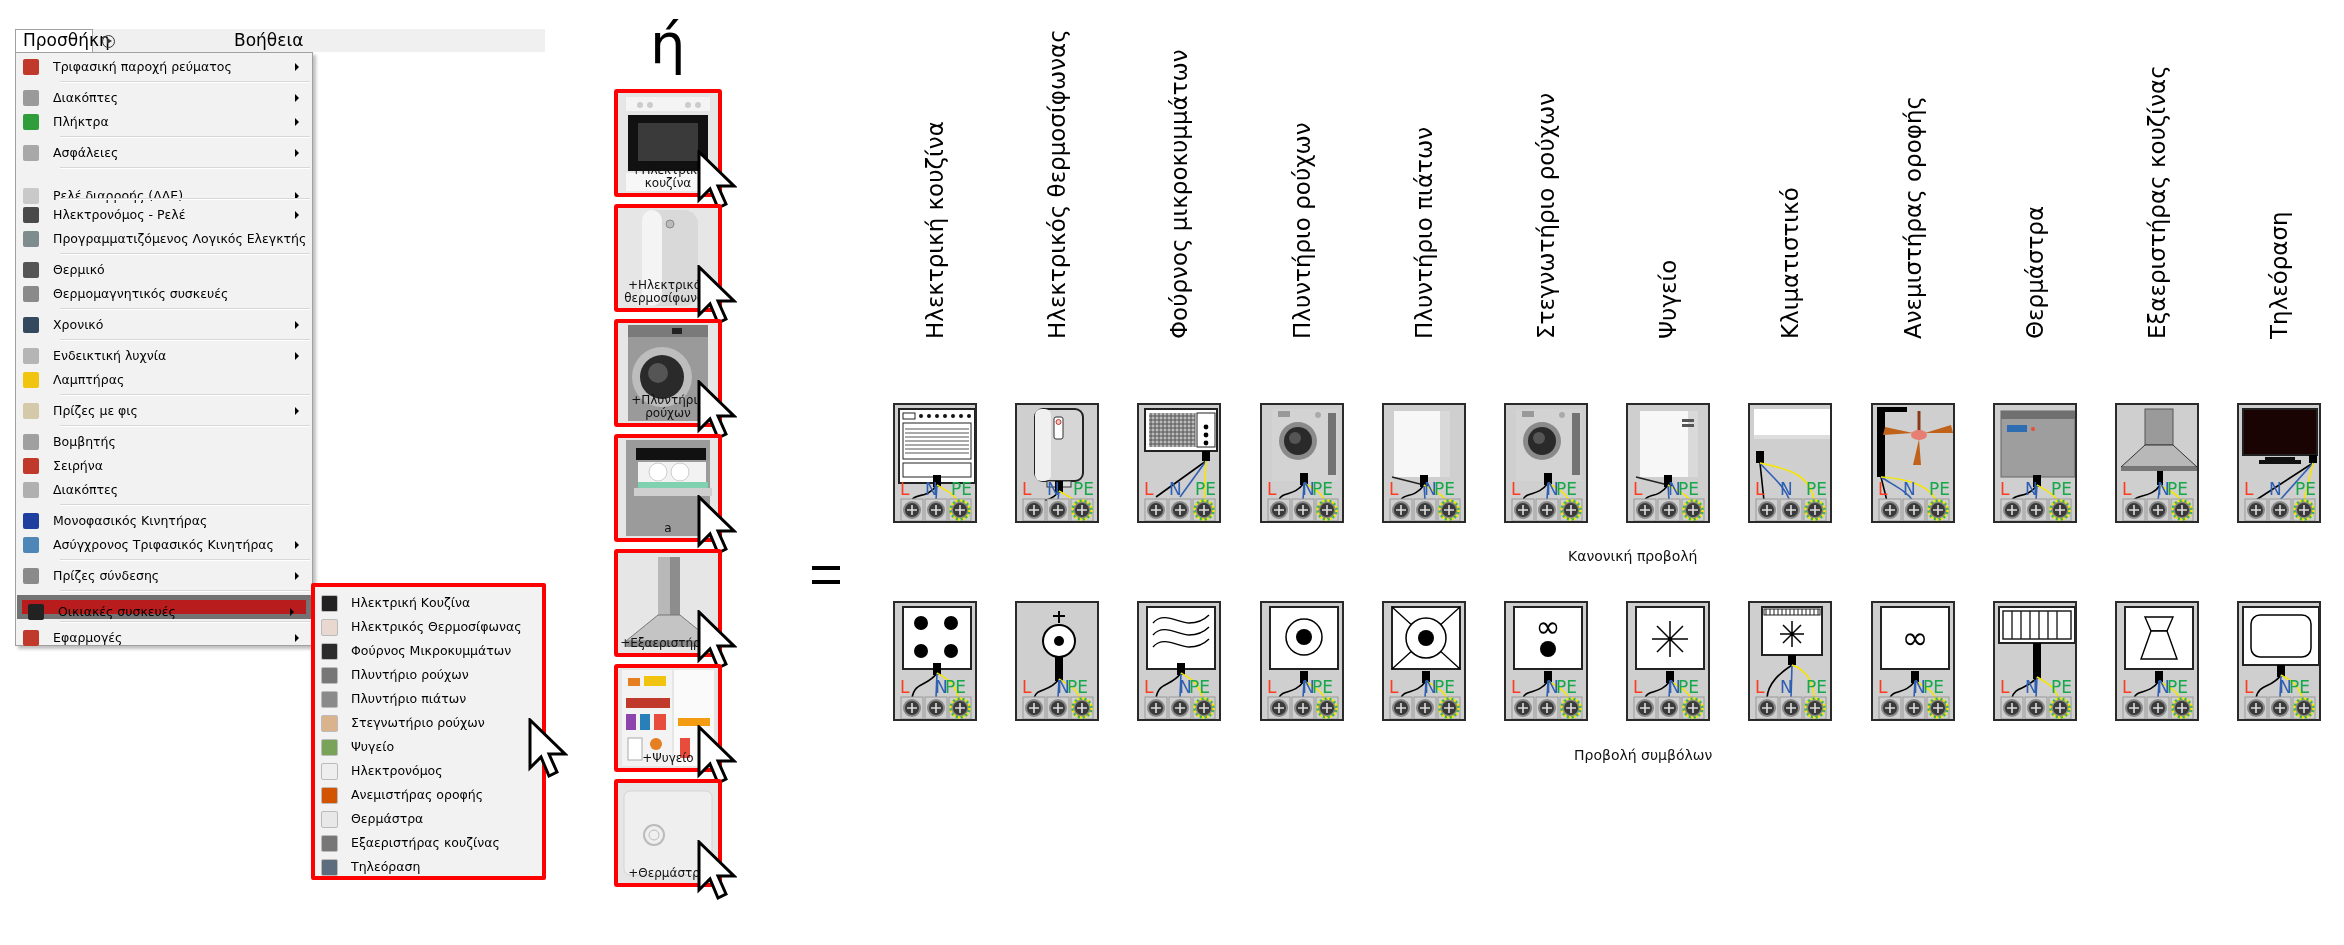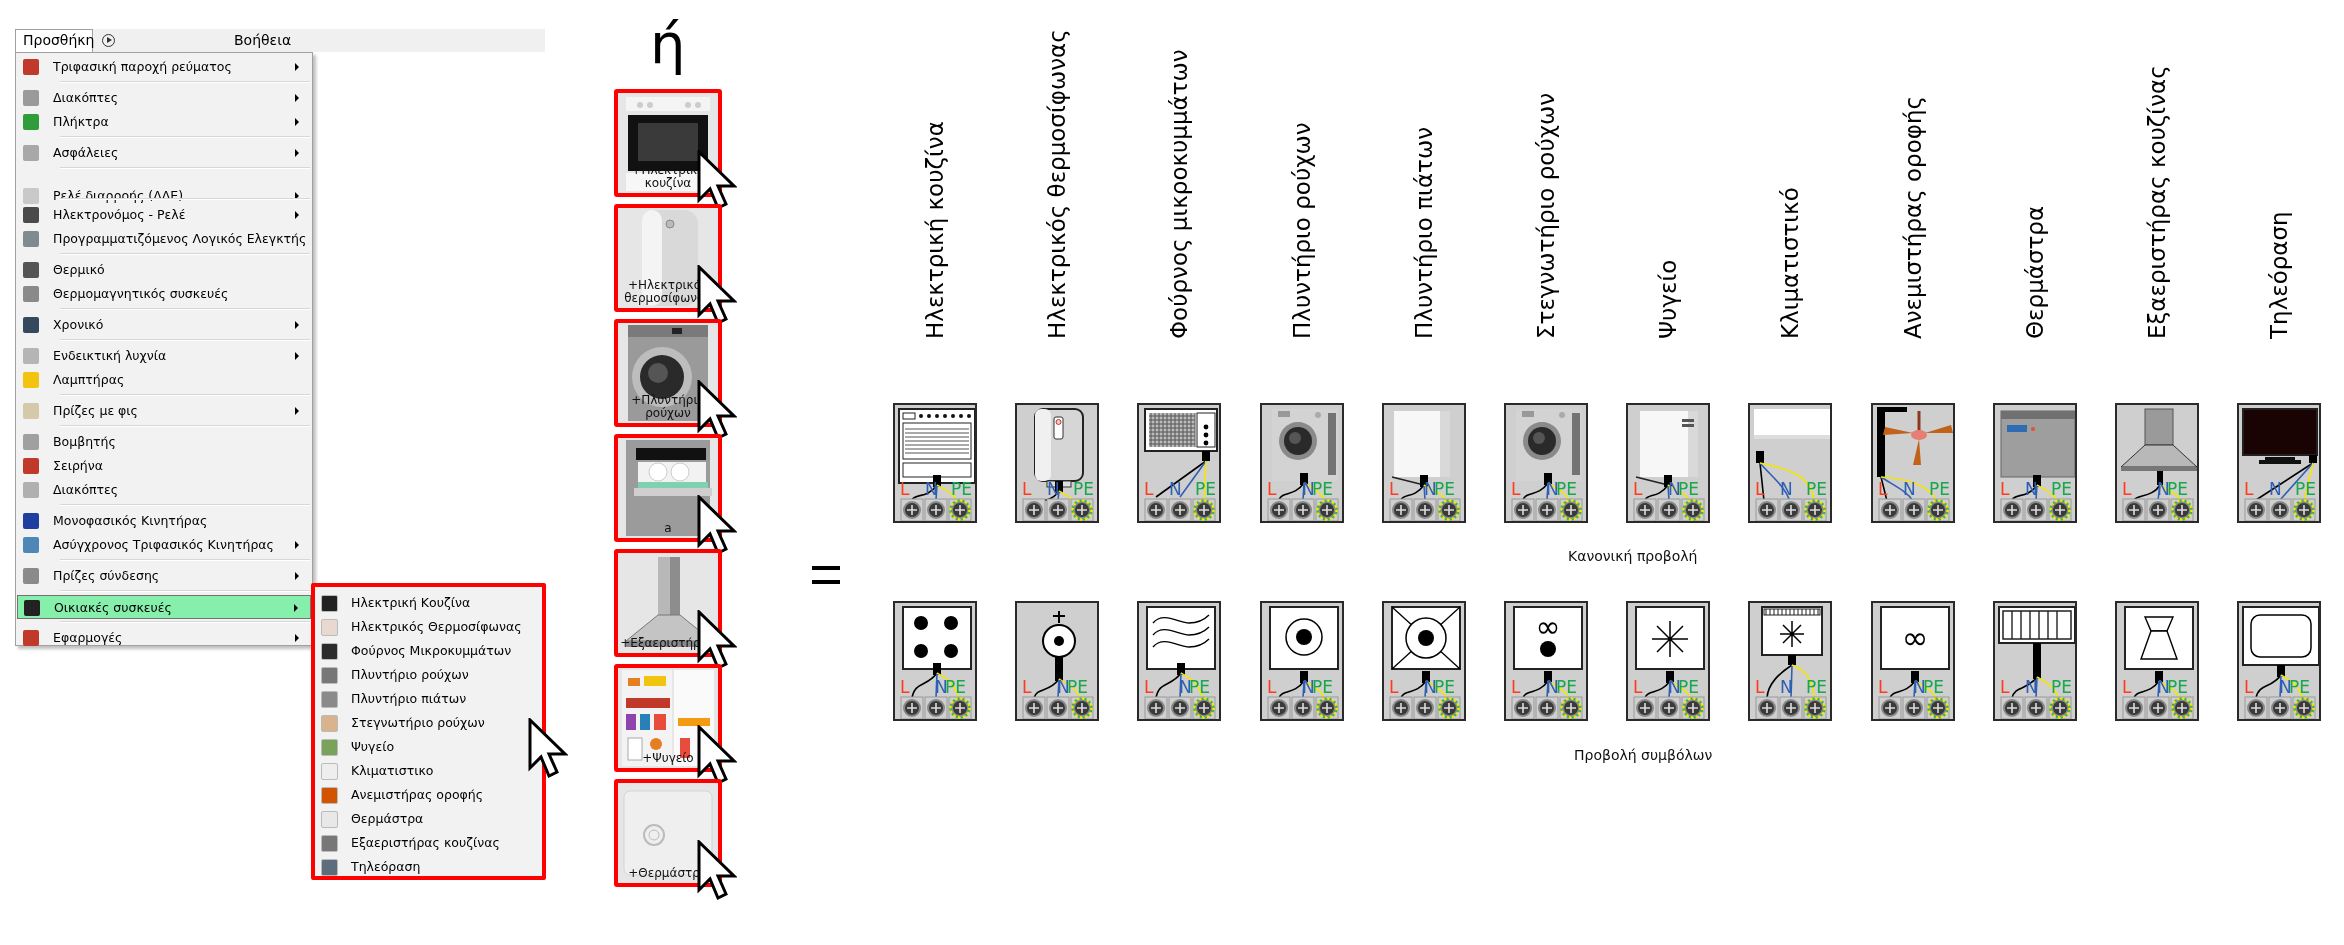--- a/index.html
+++ b/index.html
@@ -1,27 +1,27 @@
 <!DOCTYPE html>
 <html><head>
 <meta charset="utf-8">
 <style>
   html,body{margin:0;padding:0;background:#ffffff;}
   body{width:2344px;height:945px;position:relative;overflow:hidden;font-family:"DejaVu Sans",sans-serif;color:#000;}
   
   .menubar{position:absolute;left:15px;top:29px;width:530px;height:23px;background:#f0f0f0;}
-  .menubar .mi{position:absolute;top:0;height:23px;line-height:23px;font-size:14px;padding:0 7px;box-sizing:border-box;color:#000;}
+  .menubar .mi{position:absolute;top:0;height:23px;line-height:23px;font-size:17px;padding:0 7px;box-sizing:border-box;color:#000;}
   .menubar .mi.active{background:#fff;border:1px solid #a0a0a0;border-bottom:none;height:24px;line-height:21px;}
   .mi-play{display:inline-block;width:13px;height:13px;border:1px solid #333;border-radius:50%;box-sizing:border-box;position:relative;vertical-align:-2px;margin-right:3px;}
   .mi-play:after{content:"";position:absolute;left:4px;top:2px;border-left:5px solid #333;border-top:3.5px solid transparent;border-bottom:3.5px solid transparent;}
   
   .menu{position:absolute;left:15px;top:52px;width:298px;height:594px;background:#f2f2f2;border:1px solid #a0a0a0;box-sizing:border-box;box-shadow:3px 3px 3px rgba(0,0,0,.25);}
   .menu .gutter{position:absolute;left:0;top:0;width:26px;height:100%;background:#f2f2f2;}
   .menu .row{position:absolute;left:1px;width:294px;height:24px;box-sizing:border-box;}
-  .menu .row.sel{background:#86efac;border:1px solid #737373;}
+  .menu .row.sel{background:#b91c1c;border:5px solid #737373;}
   .menu .row .ic{position:absolute;left:6px;top:4px;width:16px;height:16px;border-radius:2px;}
   .menu .row .lb{position:absolute;left:36px;top:0;line-height:24px;font-size:12.5px;white-space:nowrap;color:#000;}
   .menu .row .ar{position:absolute;right:12px;top:8px;width:0;height:0;border-left:4px solid #000;border-top:4px solid transparent;border-bottom:4px solid transparent;}
   .menu .sep{position:absolute;left:44px;width:250px;height:1px;background:#d7d7d7;border-bottom:1px solid #fff;}
   
   .submenu{position:absolute;left:313px;top:586px;width:230px;height:292px;background:#f2f2f2;border:1px solid #a0a0a0;box-sizing:border-box;}
   .submenu .row{position:absolute;left:1px;width:226px;height:24px;}
   .submenu .row .ic{position:absolute;left:6px;top:4px;width:15px;height:15px;border-radius:2px;}
   .submenu .row .lb{position:absolute;left:36px;top:0;line-height:24px;font-size:12.5px;white-space:nowrap;}
   .redbox{position:absolute;border:4px solid #ff0000;box-sizing:border-box;border-radius:2px;}
@@ -188,21 +188,21 @@
     <div class="row" style="top: 124px;">
       <span class="ic" style="background: rgb(217, 179, 140); border: 1px solid rgb(187, 187, 187);"></span>
       <span class="lb">Στεγνωτήριο ρούχων</span>
     </div>
     <div class="row" style="top: 148px;">
       <span class="ic" style="background: rgb(122, 163, 90); border: 1px solid rgb(187, 187, 187);"></span>
       <span class="lb">Ψυγείο</span>
     </div>
     <div class="row" style="top: 172px;">
       <span class="ic" style="background: rgb(238, 238, 238); border: 1px solid rgb(187, 187, 187);"></span>
-      <span class="lb">Κλιματιστικο</span>
+      <span class="lb">Ηλεκτρονόμος</span>
     </div>
     <div class="row" style="top: 196px;">
       <span class="ic" style="background: rgb(211, 84, 0); border: 1px solid rgb(187, 187, 187);"></span>
       <span class="lb">Ανεμιστήρας οροφής</span>
     </div>
     <div class="row" style="top: 220px;">
       <span class="ic" style="background: rgb(232, 232, 232); border: 1px solid rgb(187, 187, 187);"></span>
       <span class="lb">Θερμάστρα</span>
     </div>
     <div class="row" style="top: 244px;">

